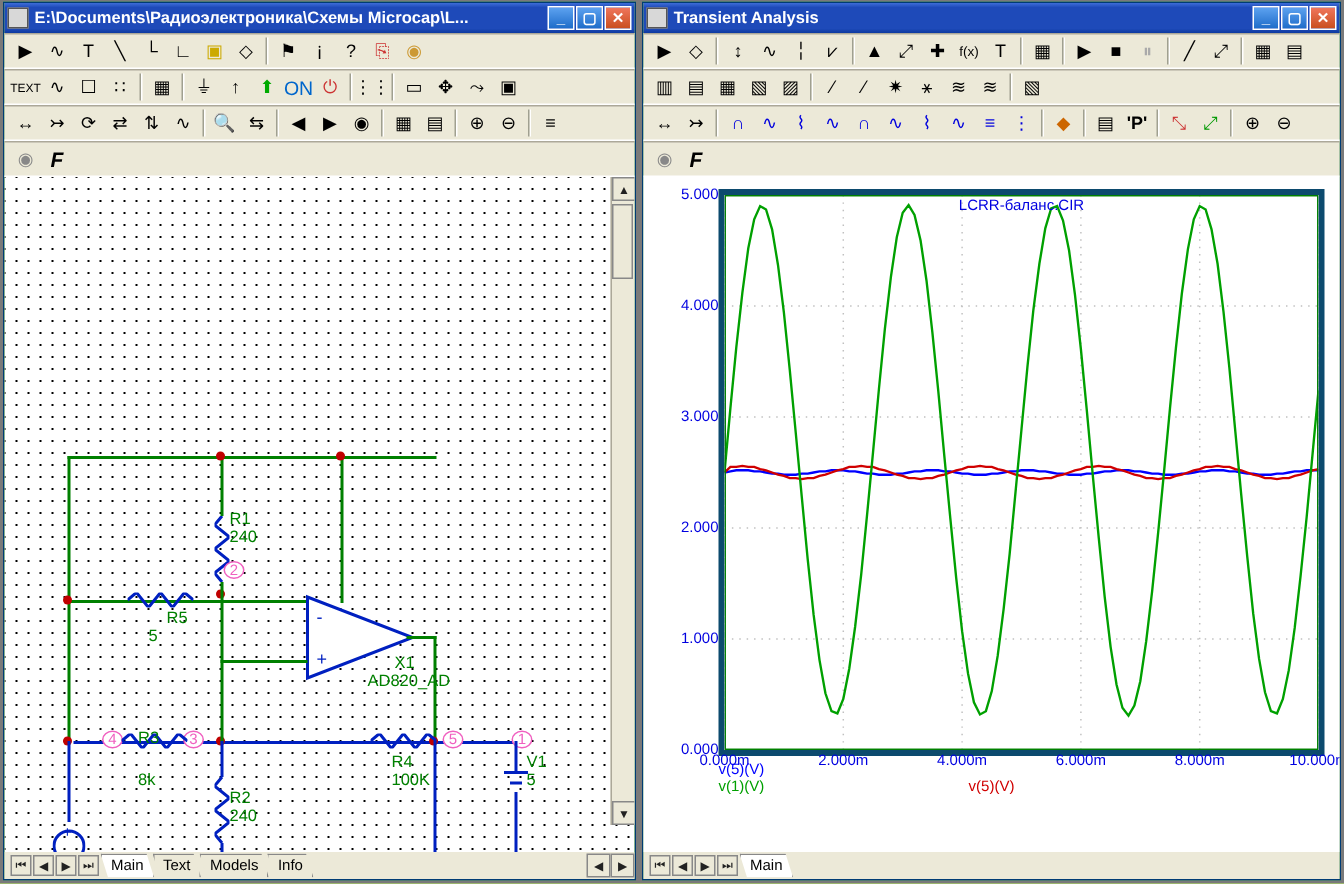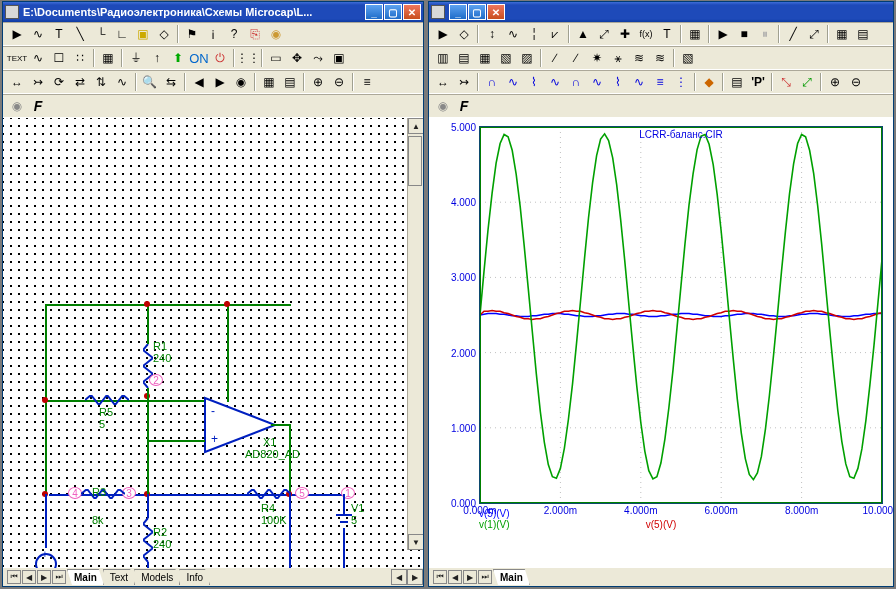--- a/index.html
+++ b/index.html
@@ -21,34 +21,34 @@
     background-image:radial-gradient(circle,#000 1px,transparent 1px);
     background-size:8px 8px;background-position:4px 4px}
   .vscroll{position:absolute;right:0;top:0;bottom:18px;width:16px;background:#ece9d8;border-left:1px solid #aca899;display:flex;flex-direction:column}
   .scroll-btn{width:16px;height:16px;background:#ece9d8;border:1px solid #888;display:flex;align-items:center;justify-content:center;font-size:8px;cursor:pointer;flex:none;color:#222}
   .scroll-track{flex:1;background:#ece9d8}
   .scroll-thumb{background:#ece9d8;border:1px solid #888;width:14px;height:50px}
 
   
   .tabs{background:#ece9d8;height:18px;display:flex;align-items:center;padding-left:4px;font-size:10px}
   .tab{padding:0 6px;background:#ece9d8;border:1px solid #888;border-bottom:none;margin-right:-1px;cursor:pointer;height:16px;display:flex;align-items:center;clip-path:polygon(0 0,calc(100% - 5px) 0,100% 100%,5px 100%)}
-  .tab.active{background:#fff;font-weight:700}
+  .tab.active{background:#fff;font-weight:400}
   .nav-btn{width:14px;height:14px;background:#ece9d8;border:1px solid #888;margin-right:1px;font-size:8px;display:flex;align-items:center;justify-content:center;cursor:pointer;color:#222}
 
   
   .wire{position:absolute;background:#0020c0}
   .wire.h{height:2px} .wire.v{width:2px}
   .wire.green{background:#008000}
   .junction{position:absolute;width:6px;height:6px;border-radius:50%;background:#c00000}
   .pinlabel{position:absolute;color:#f060c0;font-size:10px;width:14px;height:12px;border:1px solid #f060c0;border-radius:50%;display:flex;align-items:center;justify-content:center;background:#fff}
   .comp-label{position:absolute;color:#008000;font-size:11px;white-space:pre}
 
   
   .chart-outer{position:relative;width:100%;height:100%;background:#fff}
-  .chart-area{position:absolute;left:50px;top:8px;right:10px;bottom:64px;border:1px solid #0c4a6e}
+  .chart-area{position:absolute;left:50px;top:8px;right:10px;bottom:64px;border:4px solid #0c4a6e}
   .chart-title{position:absolute;top:2px;left:0;right:0;text-align:center;color:#0000e0;font-size:10px}
   .y-tick{position:absolute;right:100%;width:46px;text-align:right;color:#0000e0;font-size:10px;padding-right:4px;transform:translateY(-50%)}
   .x-tick{position:absolute;top:100%;color:#0000e0;font-size:10px;transform:translateX(-50%);margin-top:2px}
   .x-label{position:absolute;bottom:6px;left:0;right:0;text-align:center;color:#0000e0;font-size:10px}
   .legend{position:absolute;left:50px;bottom:38px;font-size:10px}
   svg.plot{width:100%;height:100%}
 </style>
 </head>
 <body>
 
@@ -149,21 +149,21 @@
     <div class="junction" style="left:141px;top:275px"></div>
     <div class="wire v green" style="left:144px;top:270px;height:14px"></div>
 
     <div class="wire h green" style="left:42px;top:282px;width:160px"></div>
     <div class="wire v green" style="left:42px;top:186px;height:190px"></div>
     <div class="junction" style="left:39px;top:279px"></div>
 
     <svg style="position:absolute;left:82px;top:277px" width="44" height="10">
         <polyline points="0,5 6,0 14,10 22,0 30,10 38,0 44,5" fill="none" stroke="#0020c0" stroke-width="2"></polyline>
       </svg>
-    <div class="comp-label" style="left:96px;top:288px">R5</div>
+    <div class="comp-label" style="left:108px;top:288px">R5</div>
     <div class="comp-label" style="left:96px;top:300px">5</div>
 
     <svg style="position:absolute;left:197px;top:277px" width="90" height="60">
       <polygon points="5,3 5,57 75,30" fill="#fff" stroke="#0020c0" stroke-width="2"></polygon>
       <text x="11" y="20" font-size="12" fill="#0020c0">-</text>
       <text x="11" y="48" font-size="12" fill="#0020c0">+</text>
     </svg>
     <div class="comp-label" style="left:260px;top:318px">X1</div>
     <div class="comp-label" style="left:242px;top:330px">AD820_AD</div>
 
@@ -242,20 +242,21 @@
     <div class="tab">Info</div>
     <div style="flex:1"></div>
     <div class="scroll-btn">◀</div>
     <div class="scroll-btn">▶</div>
   </div>
 </div>
 
 <div class="win" style="left:428px;top:1px;width:466px;height:586px">
   <div class="titlebar">
     <div class="title-icon"></div>
+    <div class="title-text">Transient Analysis</div>
     <div class="win-btns">
       <div class="win-btn">_</div>
       <div class="win-btn">▢</div>
       <div class="win-btn close">✕</div>
     </div>
   </div>
 
   <div class="toolbar">
     <div class="tool-btn">▶</div>
     <div class="tool-btn">◇</div>

